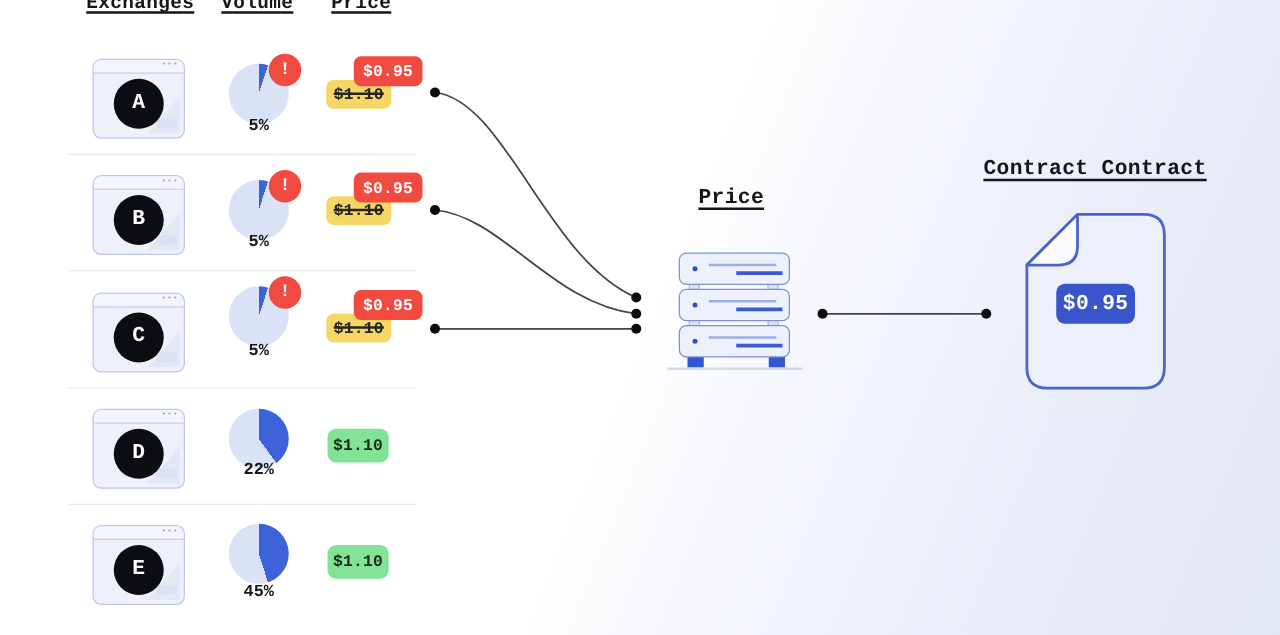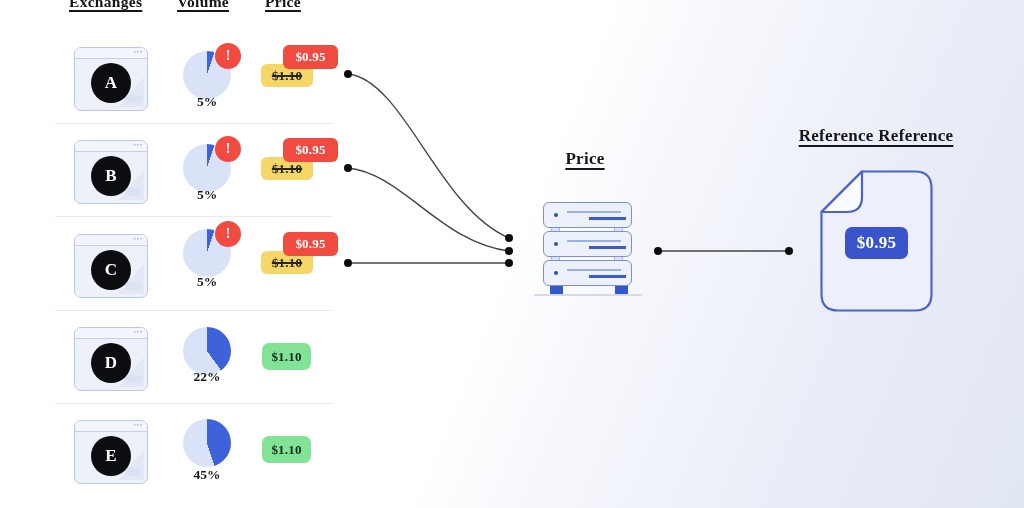--- a/index.html
+++ b/index.html
@@ -1,19 +1,19 @@
 <!DOCTYPE html>
 <html><head>
 <meta charset="utf-8">
 <style>
   html,body{margin:0;padding:0;}
   .canvas{
     position:relative;width:1024px;height:508px;overflow:hidden;
     background:linear-gradient(112deg,#ffffff 50%,#f4f6fb 62%,#e8ecf7 82%,#e2e7f4 100%);
-    font-family:Liberation Serif, serif;color:#15161a;
+    font-family:Liberation Mono, monospace;color:#15161a;
   }
   .col-hdr{position:absolute;top:-7px;font-size:15.5px;font-weight:bold;letter-spacing:.3px;
     text-decoration:underline;text-decoration-thickness:1.5px;text-underline-offset:3px;}
   .divider{position:absolute;left:55px;width:278px;height:1px;background:#e9ebf0;}
   
   .exchange{position:absolute;left:74px;width:74px;height:64px;border:1.5px solid #bbc7ec;
     border-radius:7px;background:#eef1fa;box-sizing:border-box;overflow:hidden;}
   .ebar{position:absolute;left:0;right:0;top:0;height:10px;border-bottom:1.5px solid #c6d0ee;background:#f3f5fc;}
   .edots{position:absolute;right:4px;top:0;font-size:6px;letter-spacing:1px;color:#93a3d8;line-height:8px;}
   .etri{position:absolute;right:3px;bottom:3px;width:26px;height:30px;background:#e3e8f5;
@@ -171,20 +171,20 @@
   </div>
   <div class="srv-unit" style="top:260px">
     <div class="srv-dot"></div>
     <div class="srv-line1"></div>
     <div class="srv-line2"></div>
   </div>
   <div class="srv-foot" style="left:550px;top:285px"></div>
   <div class="srv-foot" style="left:615px;top:285px"></div>
   <div class="srv-shadow"></div>
 
-  <div class="sec-hdr" style="left:775px;top:126px;width:202px">Reference Reference</div>
+  <div class="sec-hdr" style="left:775px;top:126px;width:202px">Contract Contract</div>
   <svg class="doc" viewBox="0 0 113 142">
     <path d="M42 1.5 H95 Q111.5 1.5 111.5 18 V124 Q111.5 140.5 95 140.5 H18 Q1.5 140.5 1.5 124 V42 Z" fill="#edf0fa" stroke="#4a63ce" stroke-width="2.2" stroke-linejoin="round"></path>
     <path d="M42 1.5 V27 Q42 42 27 42 H1.5 Z" fill="#fafbfe" stroke="#4a63ce" stroke-width="2.2" stroke-linejoin="round"></path>
   </svg>
   <div class="doc-badge">$0.95</div>
 
 </div>
 
 </body></html>

